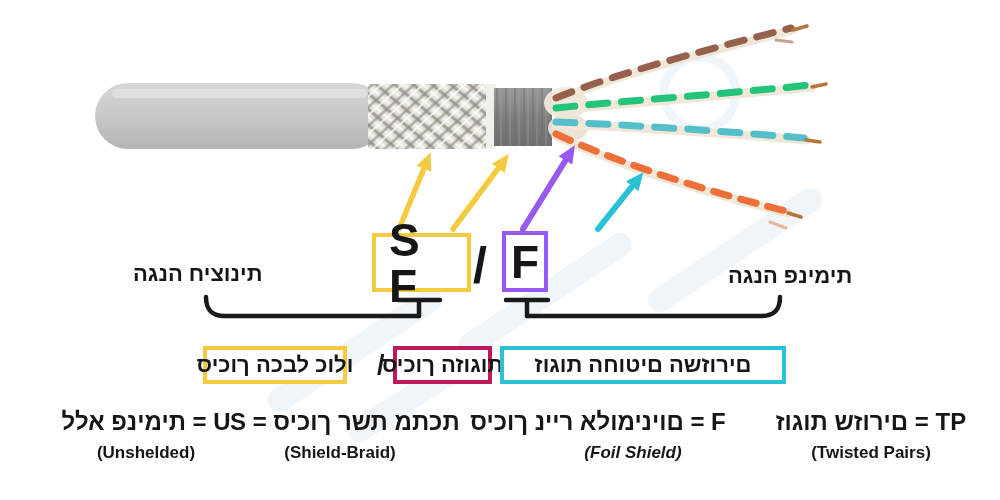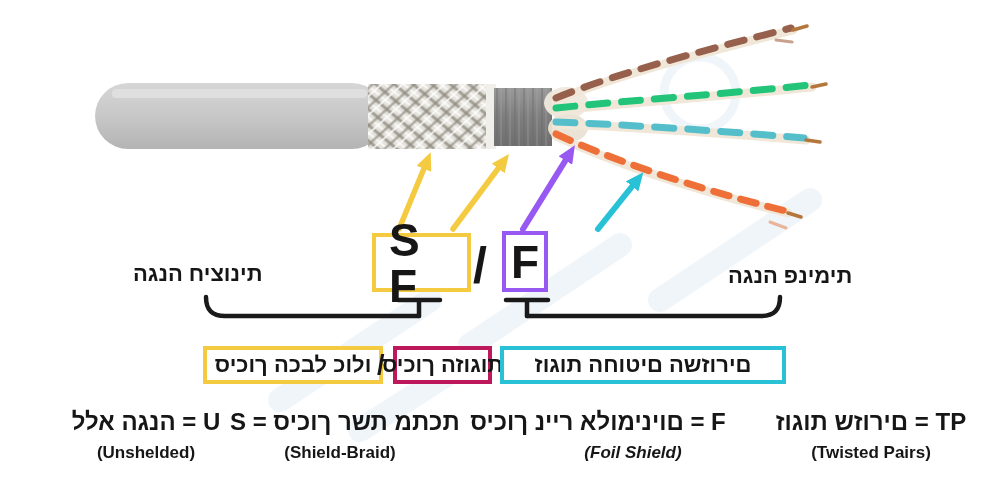--- a/index.html
+++ b/index.html
@@ -154,33 +154,33 @@
   <div class="txt he toplabel" style="left:728px;top:263px;">הגנה פנימית</div>
 
   <div class="letterbox" style="left:372px;top:233px;width:99px;height:59px;border:4px solid #F4CB40;">
     <span class="letters">S F</span>
   </div>
   <div class="bigslash" style="left:473px;top:240px;">/</div>
   <div class="letterbox" style="left:502px;top:231px;width:46px;height:61px;border:4px solid #9859F3;">
     <span class="letters" style="letter-spacing:0;padding-left:0;">F</span>
   </div>
 
-  <div class="midbox" style="left:203px;width:180px;border:4px solid #F4CB40;">
+  <div class="midbox" style="left:203px;width:144px;border:4px solid #F4CB40;">
     <span class="he">סיכוך הכבל כולו</span>
   </div>
   <div class="midslash" style="left:377px;">/</div>
   <div class="midbox" style="left:393px;width:99px;border:4px solid #be185d;">
     <span class="he">סיכוך הזוגות</span>
   </div>
   <div class="midbox" style="left:500px;width:286px;border:4px solid #28C1D6;">
     <span class="he">זוגות החוטים השזורים</span>
   </div>
 
   <div class="legend-col" style="left:40px;top:408px;width:212px;">
-    <div class="legend-term he">ללא הגנה = U</div>
+    <div class="legend-term he">ללא פנימית = U</div>
     <div class="legend-en">(Unshelded)</div>
   </div>
   <div class="legend-col" style="left:230px;top:408px;width:220px;">
     <div class="legend-term he">S = סיכוך רשת מתכת</div>
     <div class="legend-en">(Shield-Braid)</div>
   </div>
   <div class="legend-col" style="left:468px;top:408px;width:260px;">
     <div class="legend-term he">סיכוך נייר אלומיניום = F</div>
     <div class="legend-en" style="padding-left:70px;font-style:italic;">(Foil Shield)</div>
   </div>

